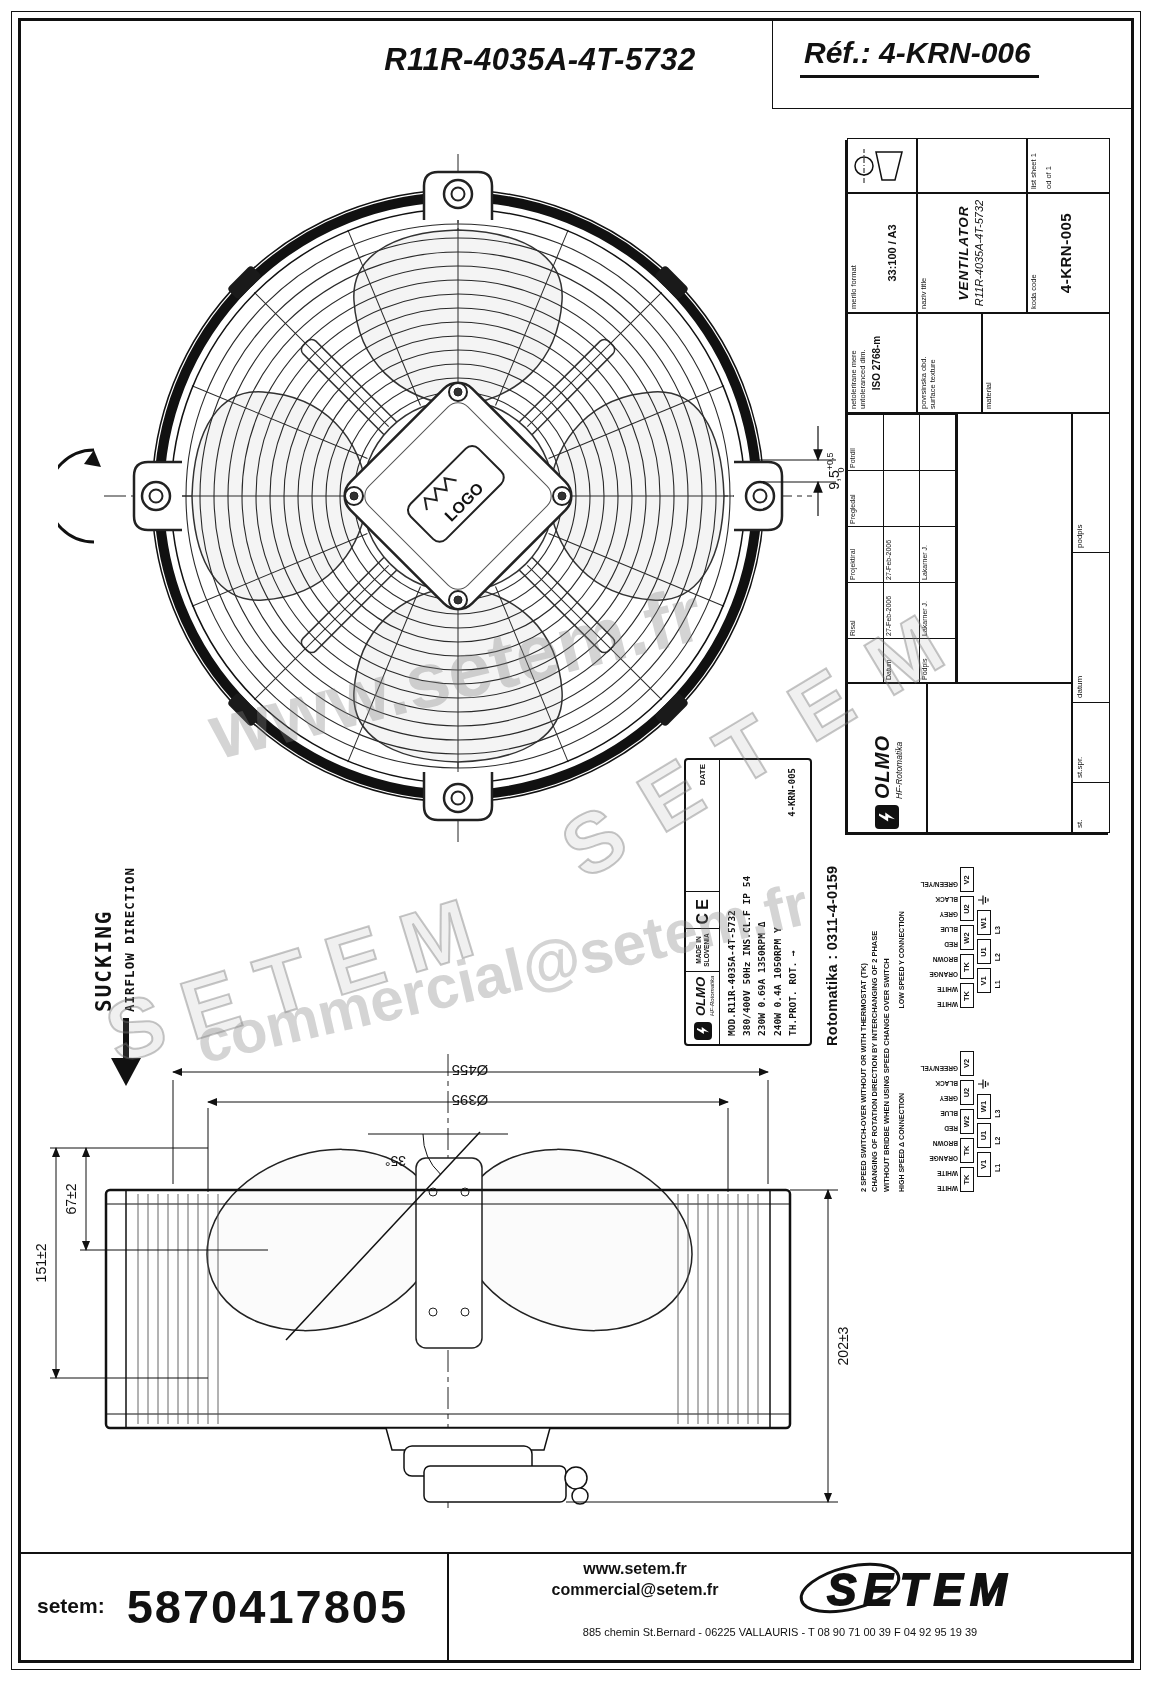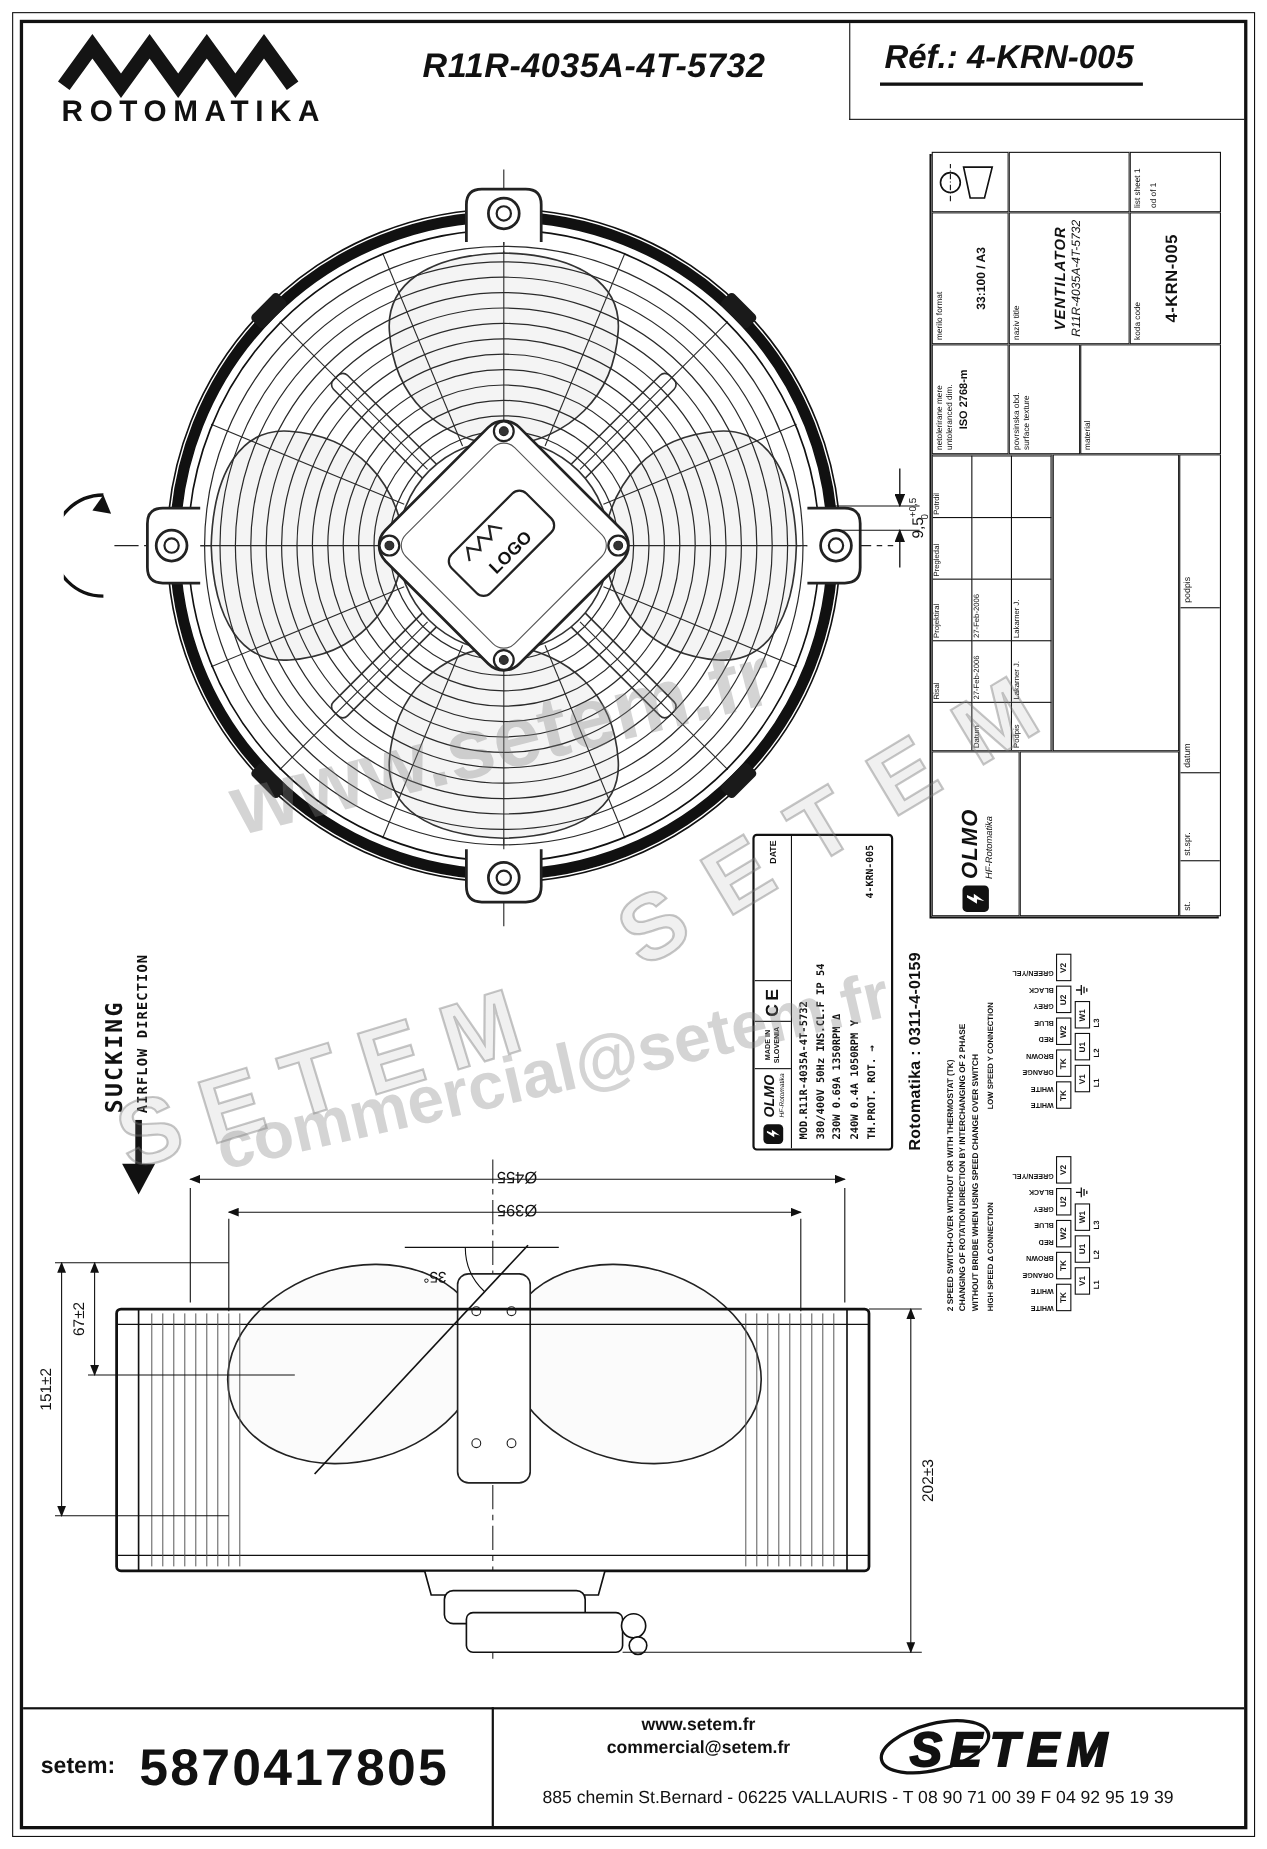--- a/index.html
+++ b/index.html
@@ -75,45 +75,39 @@
 
   
   .footer-sep { position:absolute; left:21px; right:21px; top:1552px; border-top:2.5px solid #111; }
   .code-box { position:absolute; left:21px; top:1552px; width:428px; height:108px; border-right:2.5px solid #111;
               display:flex; align-items:center; padding-left:16px; gap:22px; }
   .code-label { font-size:21px; font-weight:bold; }
   .code-value { font-size:47px; font-weight:bold; letter-spacing:2px; }
   .f-center { position:absolute; left:470px; top:1560px; width:330px; text-align:center; }
   .f-site { font-size:16px; font-weight:bold; }
   .f-email { font-size:16px; font-weight:bold; margin-top:3px; }
-  .f-address { position:absolute; left:450px; top:1626px; width:660px; text-align:center; font-size:16px; }
+  .f-address { position:absolute; left:450px; top:1626px; width:660px; text-align:center; font-size:11px; }
   .setem-logo { position:absolute; left:795px; top:1556px; }
 
   
   .wm { position:absolute; transform-origin:0 0; pointer-events:none; font-weight:bold; white-space:nowrap;
         color:rgba(128,128,128,0.34); z-index:40; }
   .wm-outline { color:rgba(150,150,150,0.14); -webkit-text-stroke:2px rgba(120,120,120,0.42); }
 </style>
 </head>
 <body>
 
 <div class="page">
   <div class="frame-outer"></div>
   <div class="frame-inner"></div>
 
-  <div class="hdr-logo">
-    <svg width="270" height="92" viewBox="0 0 270 92">
-      <path d="M10 50 L36 14 L62 50 L88 14 L114 50 L140 14 L166 50 L192 14 L218 50" fill="none" stroke="#141414" stroke-width="13" stroke-linejoin="miter"></path>
-      <text x="8" y="82" font-size="27" font-weight="bold" letter-spacing="6">ROTOMATIKA</text>
-    </svg>
-  </div>
   <div class="hdr-title">R11R-4035A-4T-5732</div>
   <div class="hdr-ref-cell-v"></div>
   <div class="hdr-ref-cell-h"></div>
-  <div class="hdr-ref">Réf.: 4-KRN-005</div>
+  <div class="hdr-ref">Réf.: 4-KRN-006</div>
 
   <svg style="position:absolute; left:58px; top:128px;" width="800" height="770" viewBox="0 0 800 770">
     <defs>
       <marker id="fa" markerWidth="10" markerHeight="8" refX="9" refY="4" orient="auto-start-reverse">
         <path d="M0 0 L10 4 L0 8 Z" fill="#111"></path>
       </marker>
     </defs>
     <g stroke="#222" stroke-width="1" stroke-dasharray="22 5 5 5">
       <line x1="46" y1="368" x2="754" y2="368"></line>
       <line x1="400" y1="26" x2="400" y2="716"></line>

